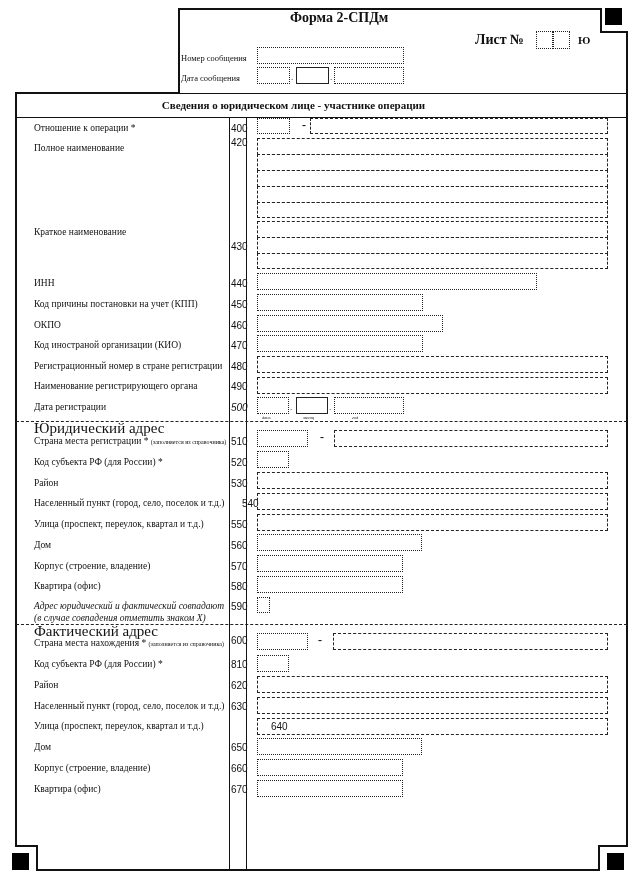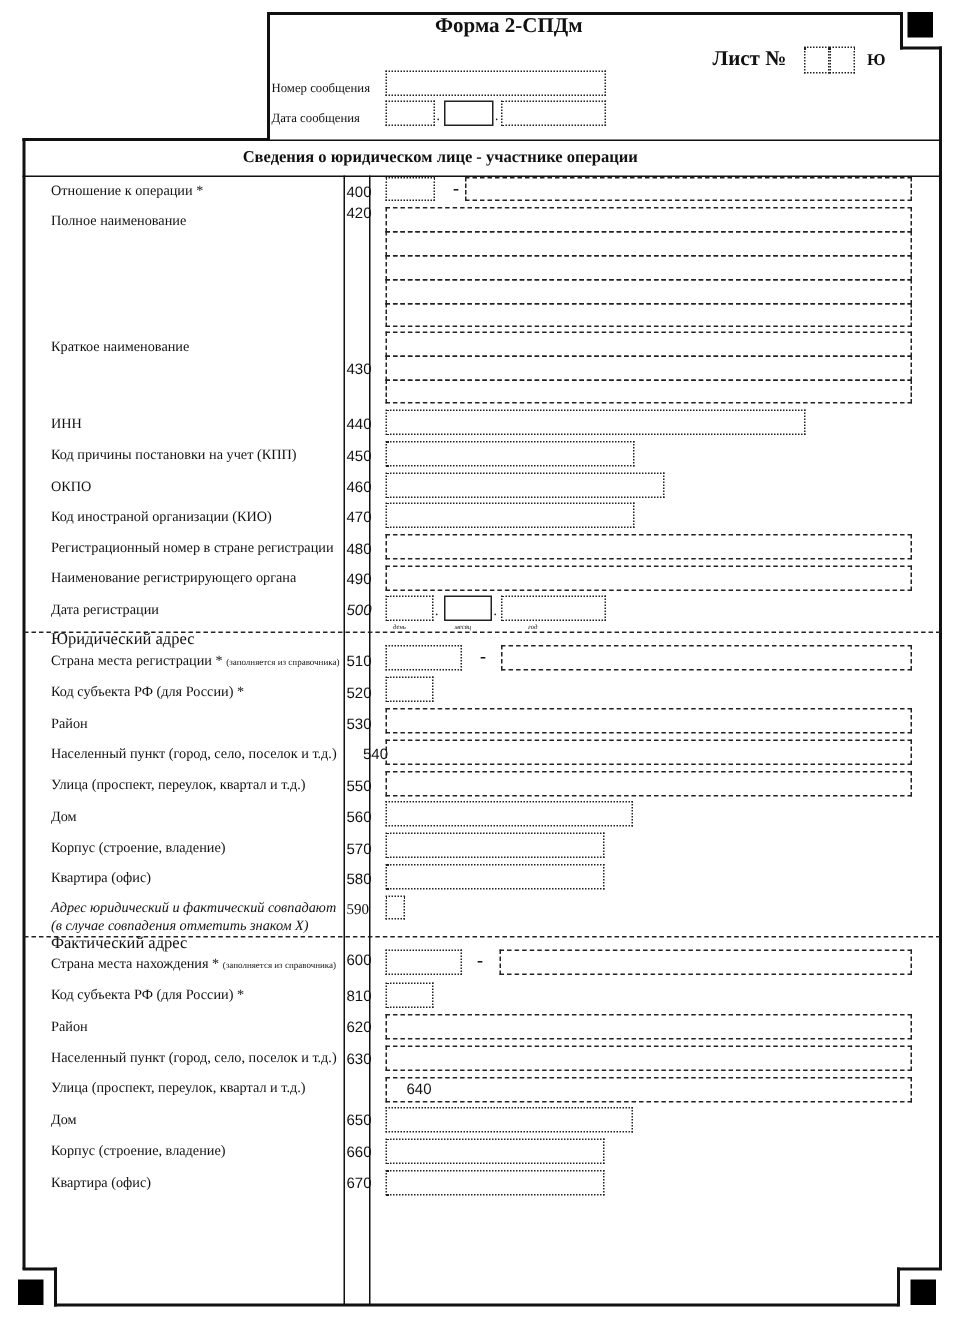--- a/index.html
+++ b/index.html
@@ -7,21 +7,21 @@
   .abs{position:absolute;}
   .sq{position:absolute;width:17px;height:17px;background:#000;}
   .line{position:absolute;background:#111;}
   .box{position:absolute;border:1.5px dashed #222;box-sizing:border-box;background:transparent;}
   .box.dot{border-style:dotted;}
   .lbl{position:absolute;font-size:9.5px;white-space:nowrap;left:34px;}
   .lbl small{font-size:6px;}
   .code{position:absolute;left:231px;font-size:10px;font-family:"Liberation Sans",sans-serif;}
   .dash{position:absolute;font-size:12px;font-weight:bold;}
   .sub{position:absolute;font-size:4.5px;font-style:italic;}
-  .sect{position:absolute;left:34px;font-size:11px;}
+  .sect{position:absolute;left:34px;font-size:15px;}
 </style>
 </head>
 <body>
 
 <div class="sq" style="left:605px;top:8px;"></div>
 <div class="sq" style="left:12px;top:853px;"></div>
 <div class="sq" style="left:607px;top:853px;"></div>
 
 <div>
   <div class="line" style="left:178px;top:8px;width:423px;height:2px;"></div>
@@ -172,21 +172,21 @@
   <div class="box dot" style="left:257px;top:555px;width:146px;height:17px;"></div>
 </div>
 <div>
   <div class="lbl" style="top:581px;">Квартира (офис)</div>
   <div class="code" style="top:581px;">580</div>
   <div class="box dot" style="left:257px;top:576px;width:146px;height:17px;"></div>
 </div>
 <div>
   <div class="lbl" style="top:601px;font-style:italic;">Адрес юридический и фактический совпадают</div>
   <div class="lbl" style="top:613px;font-style:italic;">(в случае совпадения отметить знаком X)</div>
-  <div class="code" style="top:601px;font-family:Liberation Serif, serif;">590</div>
+  <div class="code" style="top:601px;">590</div>
   <div class="box dot" style="left:257px;top:597px;width:13px;height:16px;"></div>
 </div>
 
 <div class="sect" style="top:623px;">Фактический адрес</div>
 <div>
   <div class="lbl" style="top:638px;"><span>Страна места нахождения *</span> <small>(заполняется из справочника)</small></div>
   <div class="code" style="top:635px;">600</div>
   <div class="box dot" style="left:257px;top:633px;width:51px;height:17px;"></div>
   <div class="dash" style="left:318px;top:633px;">-</div>
   <div class="box" style="left:333px;top:633px;width:275px;height:17px;"></div>

